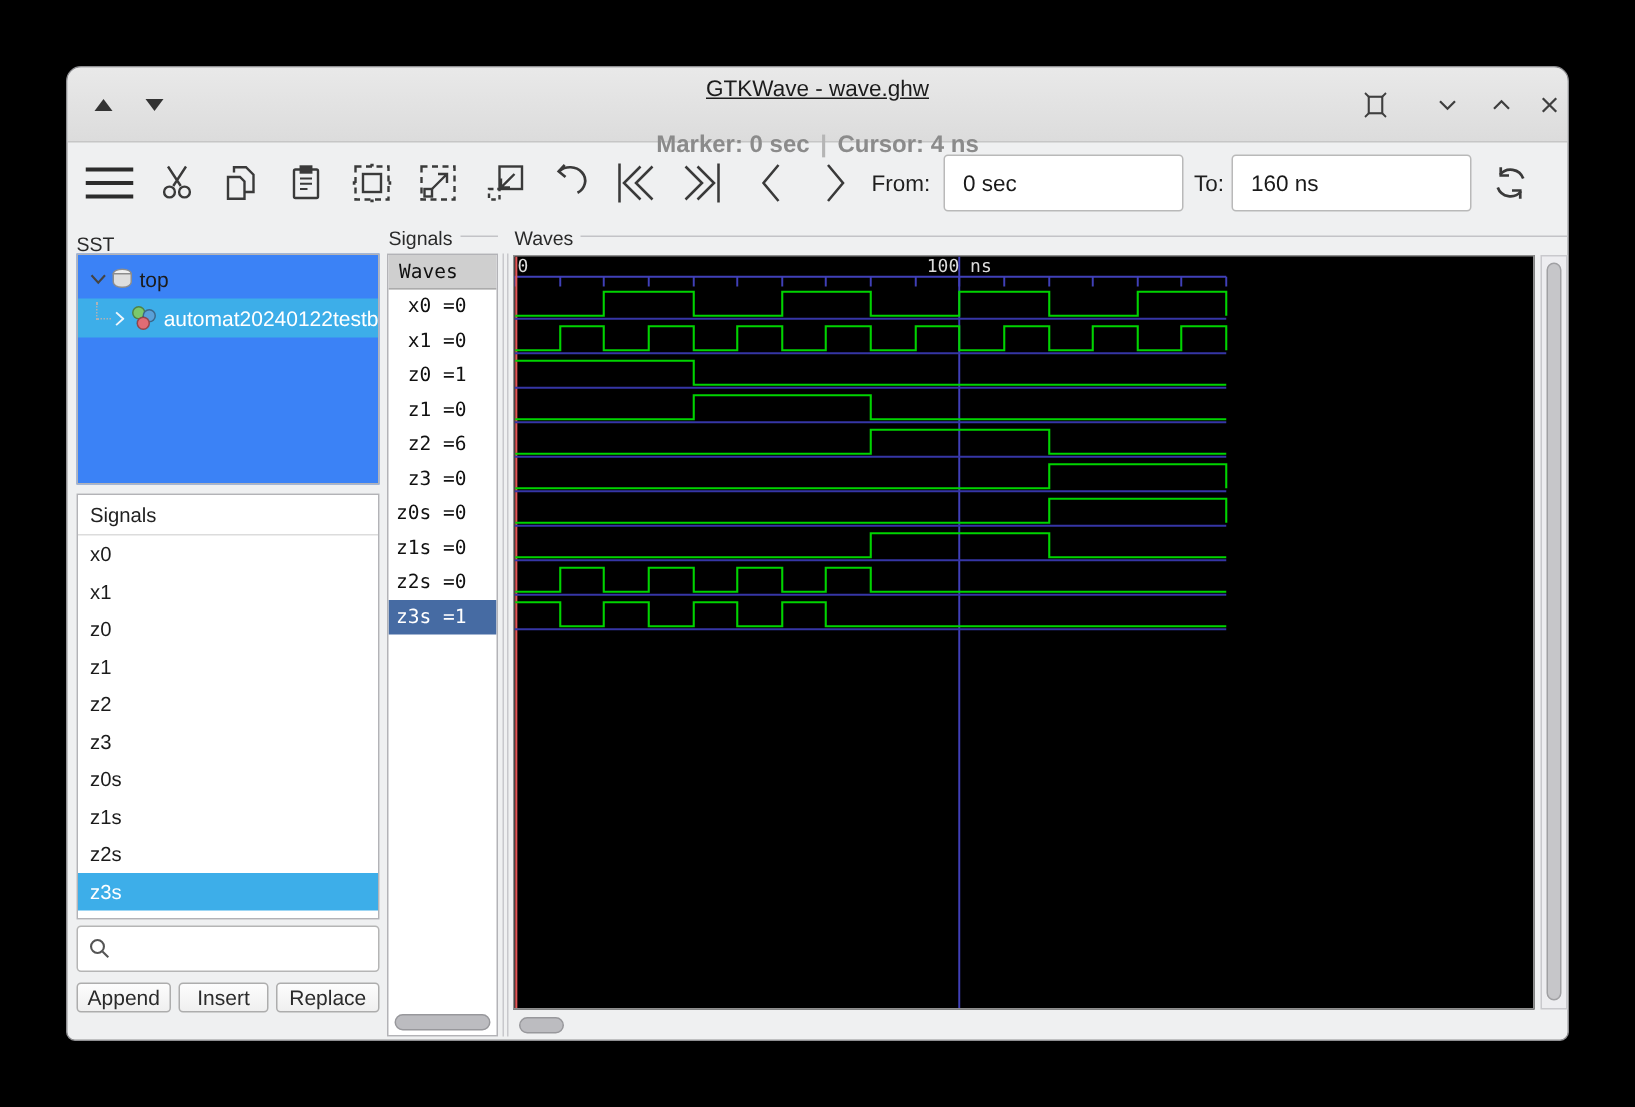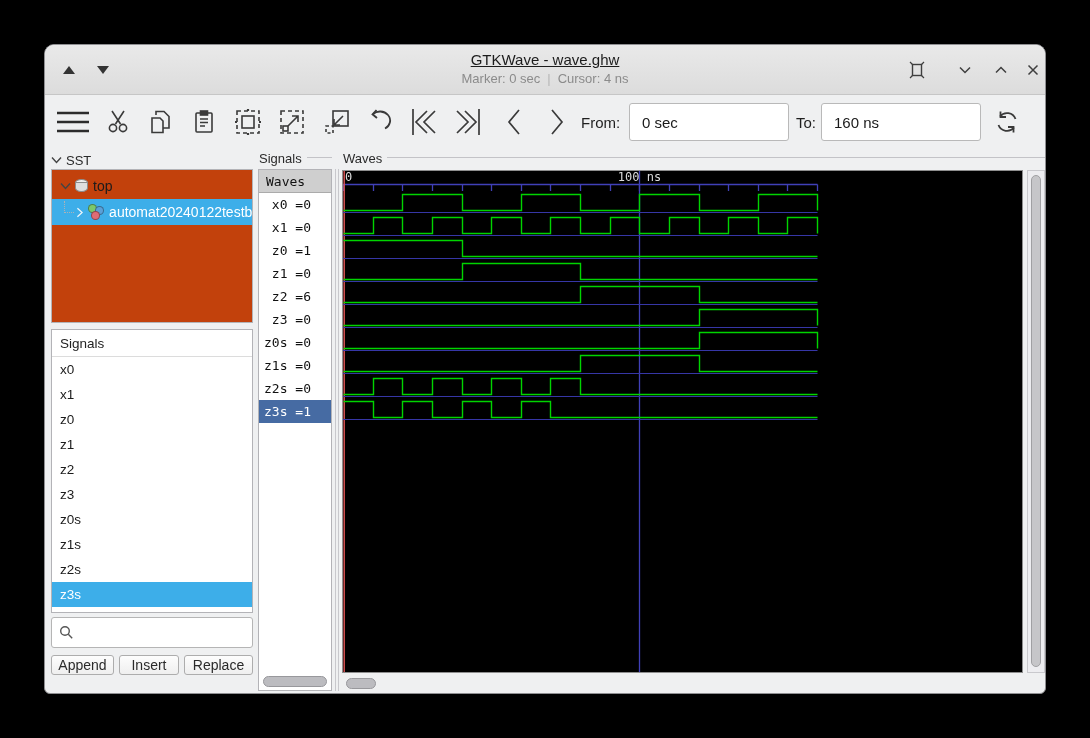--- a/index.html
+++ b/index.html
@@ -8,44 +8,44 @@
   .window { position:absolute; left:44px; top:44px; width:1002px; height:650px;
             background:#eff0f1; border:1px solid #8f8f92;
             border-radius:10px 10px 6px 6px; overflow:hidden;
             box-shadow:0 6px 24px rgba(0,0,0,.6); }
 
   
   .titlebar { position:absolute; left:0; top:0; width:100%; height:50px;
               background:linear-gradient(#e9e9e9,#dcdcdc); border-bottom:1px solid #c6c6c6; }
   .tb-center { position:absolute; left:0; right:0; top:6px; text-align:center; }
   .tb-title { font-size:15px; color:#1c1c1c;text-decoration:underline; }
-  .tb-sub { font-size:13px; color:#8b8b8b; margin-top:3px; }
+  .tb-sub { font-size:16px; color:#8b8b8b; margin-top:20px;font-weight:bold; }
   .tb-sub .sep { margin:0 7px; color:#b5b5b5; }
   .tb-btn { position:absolute; top:13px; width:24px; height:24px; display:flex;
             align-items:center; justify-content:center; cursor:default; }
   .tri-up { width:0; height:0; border-left:6px solid transparent; border-right:6px solid transparent;
             border-bottom:8px solid #333; }
   .tri-down { width:0; height:0; border-left:6px solid transparent; border-right:6px solid transparent;
               border-top:8px solid #333; }
 
   
   .toolbar { position:absolute; left:0; top:50px; width:100%; height:54px; }
   .tool { position:absolute; top:8px; width:38px; height:38px; display:flex;
           align-items:center; justify-content:center; border-radius:3px; }
   .tool svg { stroke:#3a3a3a; fill:none; stroke-width:1.6; }
   .tb-label { position:absolute; top:19px; font-size:15px; color:#1f1f1f; }
   .tb-input { position:absolute; top:8px; width:160px; height:38px; background:#fff;
               border:1px solid #b9b9b9; border-radius:3px; padding:0 12px; font-size:15px;
               color:#1a1a1a; font-family:"Liberation Sans", sans-serif; outline:none; }
 
   
   .sst-header { position:absolute; left:6px; top:106px; height:18px; display:flex;
-                align-items:center; gap:4px; font-size:13px; color:#2a2a2a; }
+                align-items:center; gap:4px; font-size:13px; color:#2a2a2a;flex-direction:column; }
   .tree-box { position:absolute; left:6px; top:124px; width:202px; height:154px;
-              background:#c2410c; border:1px solid #b3b3b7; overflow:hidden; }
+              background:#3b82f6; border:1px solid #b3b3b7; overflow:hidden; }
   .tree-row { position:relative; height:26px; display:flex; align-items:center;
               font-size:14px; color:#1b1b1b; white-space:nowrap; }
   .tree-row.sel { background:#3daee9; color:#fff; }
   .cyl { width:13px; height:15px; position:relative; margin-right:5px; }
   .cyl .body { position:absolute; left:0; top:3px; width:13px; height:10px;
                background:#dedede; border:1px solid #8d8d8d; border-radius:0 0 6px 6px/0 0 4px 4px; }
   .cyl .top { position:absolute; left:0; top:0; width:13px; height:7px; background:#efefef;
               border:1px solid #8d8d8d; border-radius:50%; }
   .cluster { width:18px; height:16px; position:relative; margin-right:4px; }
   .cluster i { position:absolute; border-radius:50%; width:9px; height:9px; border:1px solid rgba(0,0,0,.35); }

